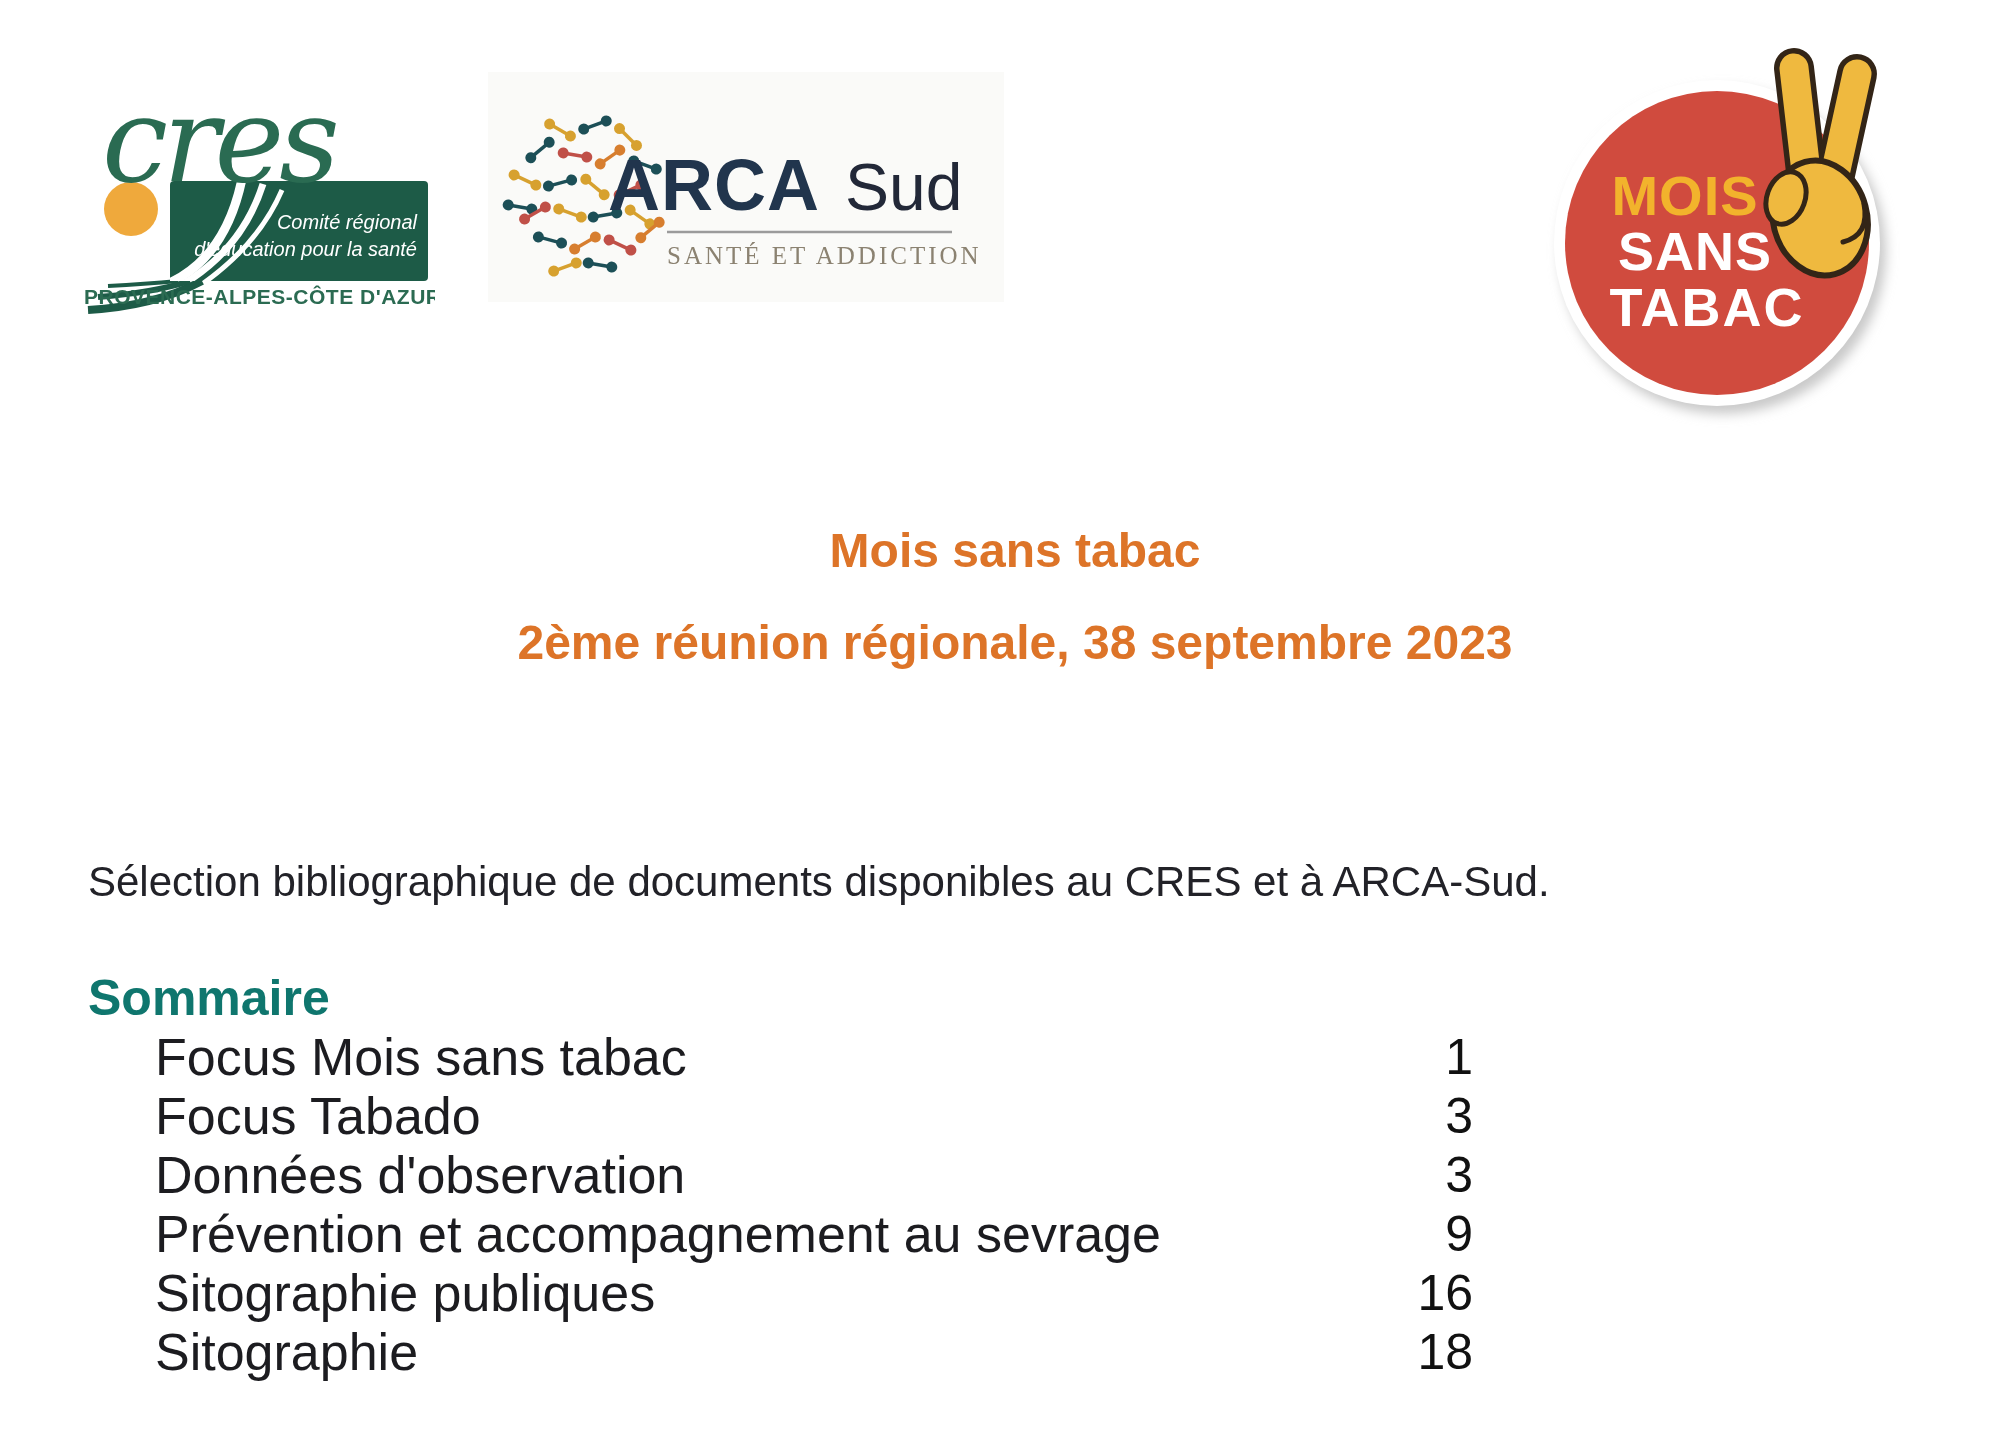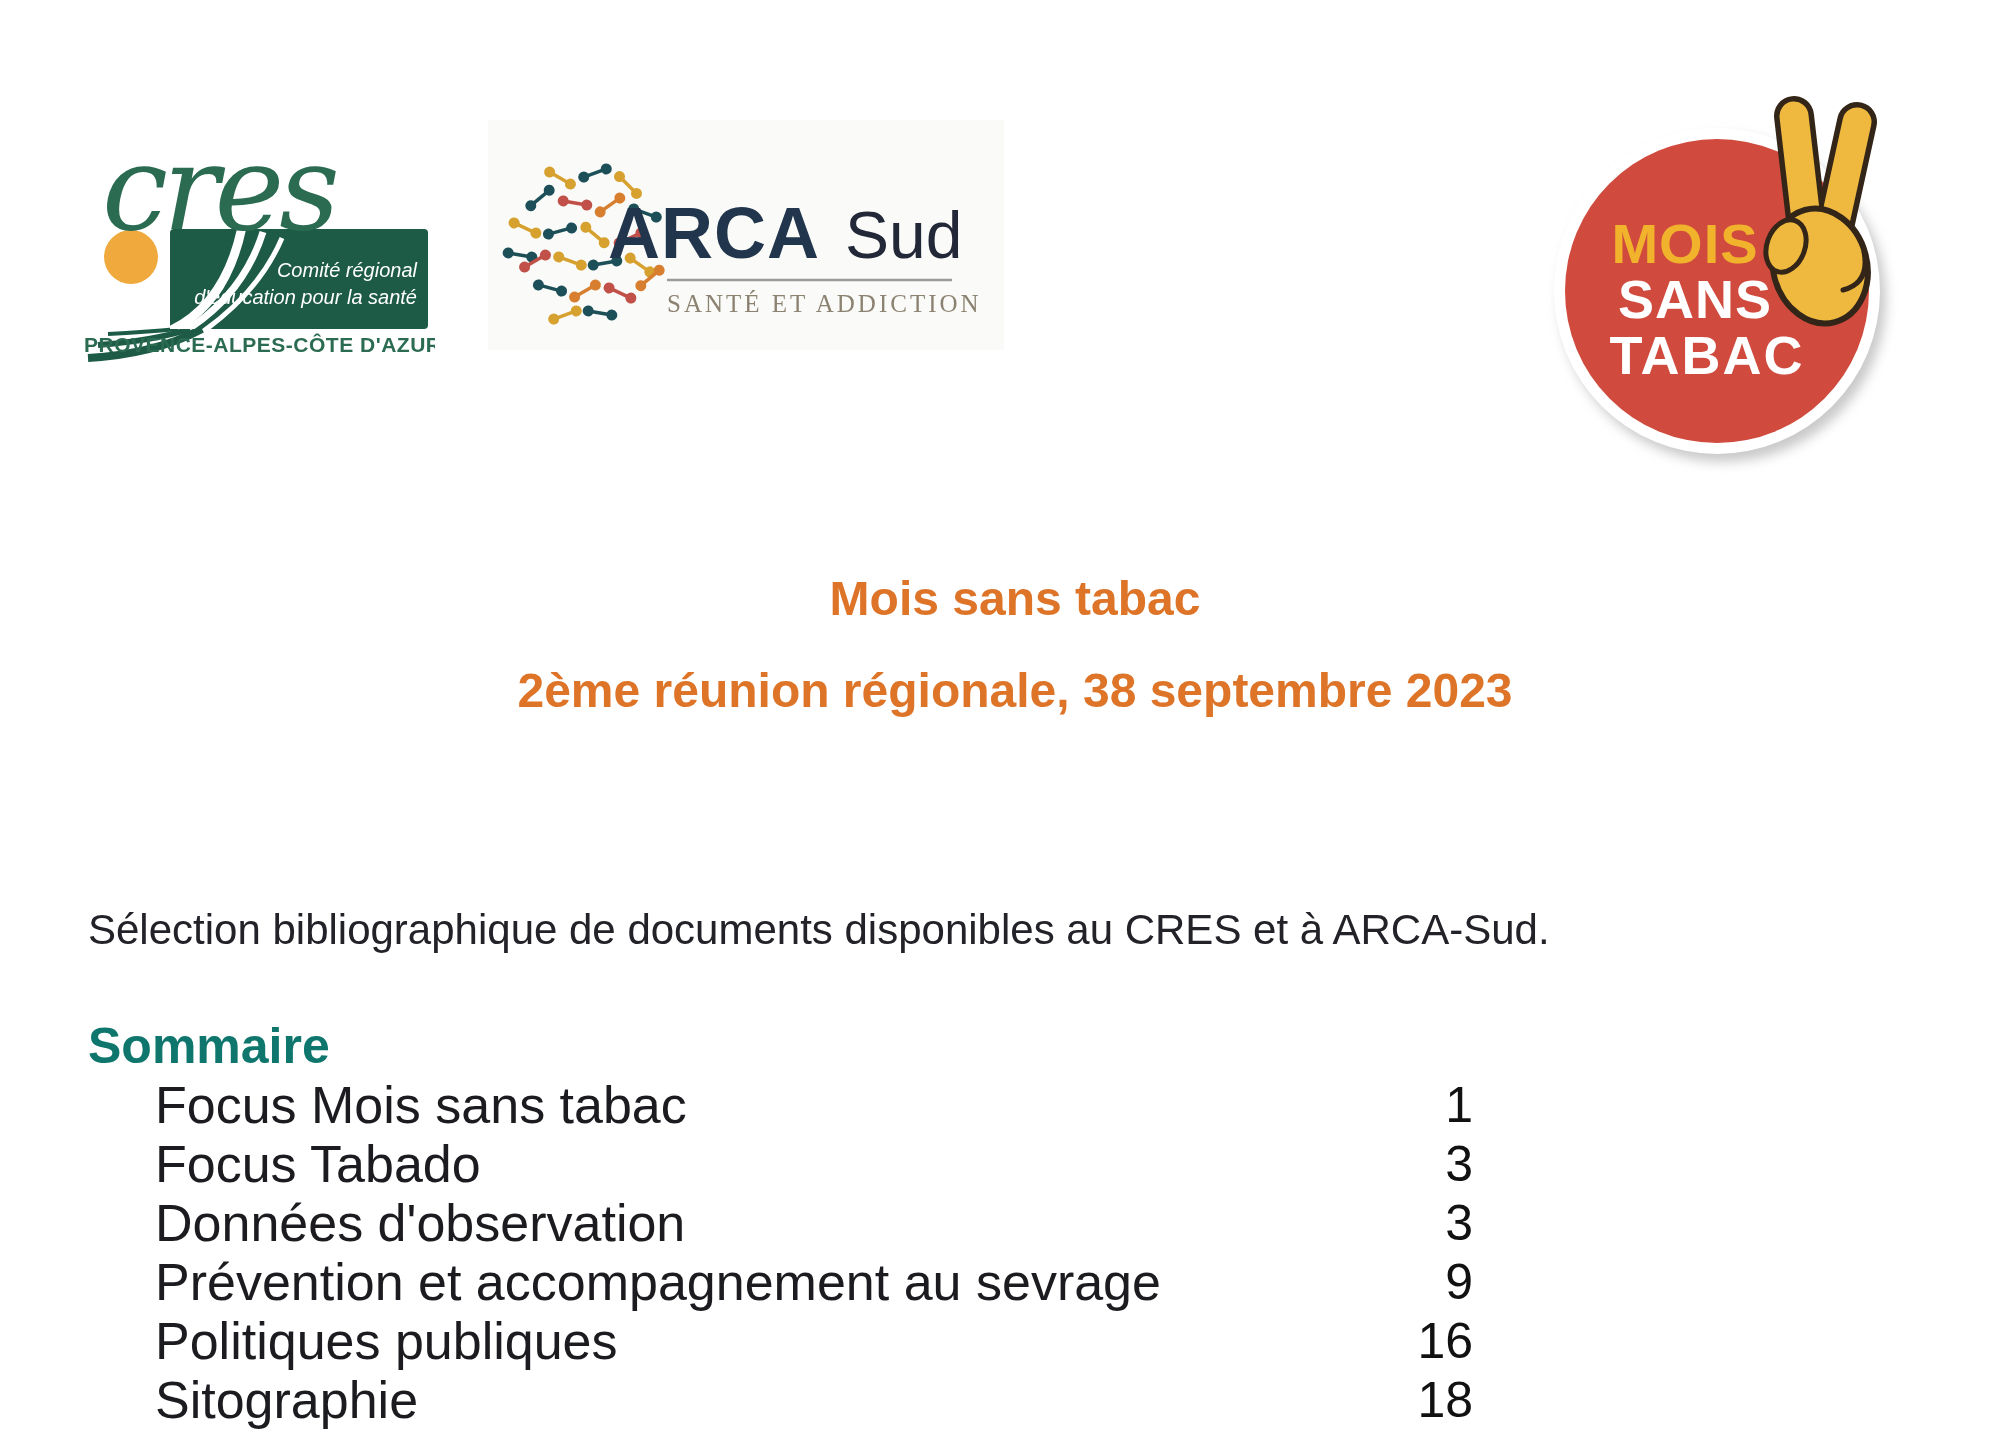--- a/index.html
+++ b/index.html
@@ -4,21 +4,21 @@
 <style>
   html,body{margin:0;padding:0;}
   body{
     width:2000px;height:1430px;
     background:#ffffff;
     font-family:"Liberation Sans",sans-serif;
     position:relative;
     overflow:hidden;
     color:#1c1c20;
   }
-  .abs{position:absolute;margin-top:48px;}
+  .abs{position:absolute;}
 
   
   .cres-logo{left:80px;top:78px;width:355px;height:240px;}
   .arca-panel{left:488px;top:72px;width:516px;height:230px;background:#fafaf8;}
   .arca-logo{left:500px;top:95px;width:480px;height:200px;}
   .mst-badge{left:1545px;top:30px;width:420px;height:400px;}
 
   
   .doc-title{
     left:30px;top:505px;right:0;
@@ -267,20 +267,20 @@
   </div>
     <div class="toc-row">
     <span class="toc-label">Données d'observation</span>
     <span class="toc-page">3</span>
   </div>
     <div class="toc-row">
     <span class="toc-label">Prévention et accompagnement au sevrage</span>
     <span class="toc-page">9</span>
   </div>
     <div class="toc-row">
-    <span class="toc-label">Politiques publiques</span>
+    <span class="toc-label">Sitographie publiques</span>
     <span class="toc-page">16</span>
   </div>
     <div class="toc-row">
     <span class="toc-label">Sitographie</span>
     <span class="toc-page">18</span>
   </div>
   </div>
 
 </body></html>

